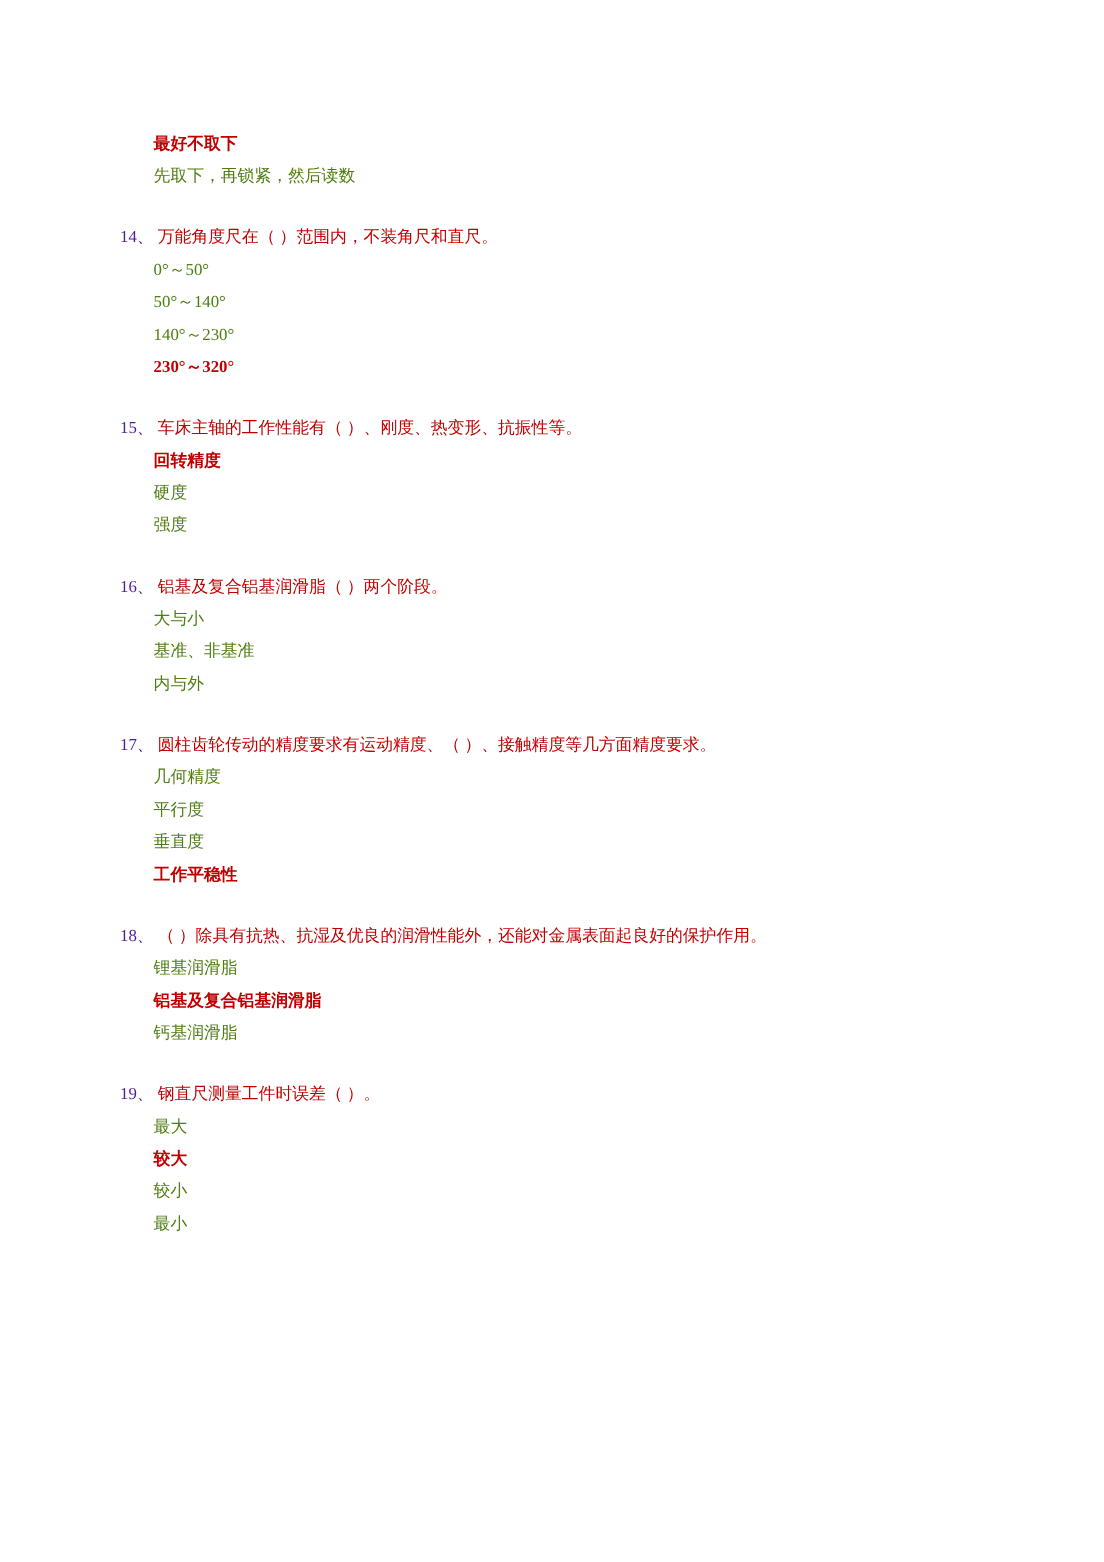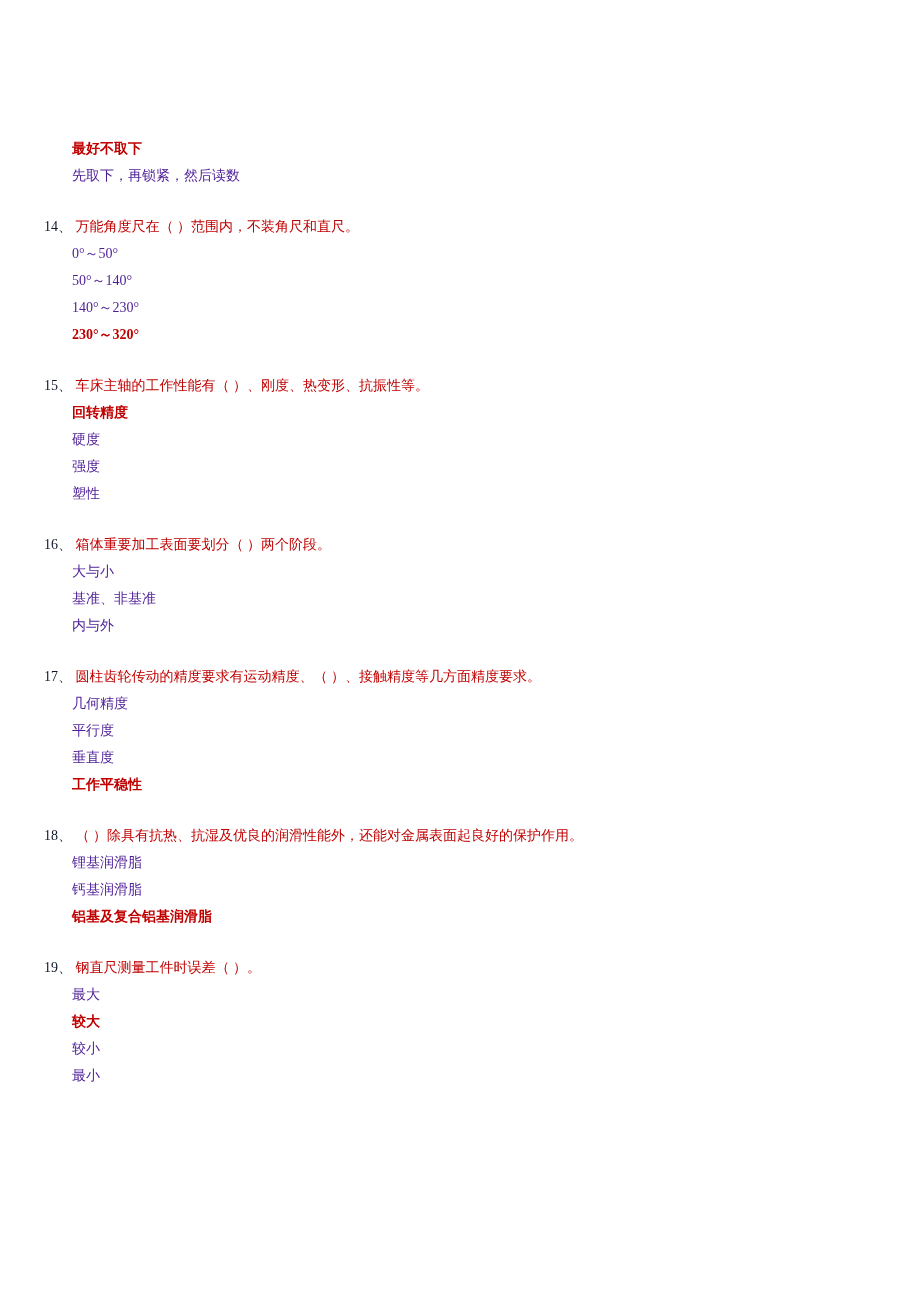--- a/index.html
+++ b/index.html
@@ -6,39 +6,38 @@
     margin: 0;
     padding: 0;
     background: #fff;
     font-family: "SimSun", "宋体", serif;
     font-size: 14px;
     line-height: 1.5;
     color: #333;
     width: 920px;
   }
   .page {
-    padding: 110px 100px 60px 44px;
-    margin-top: 28px;
+    padding: 110px 100px 60px 100px;
   }
   .block {
     margin-bottom: 30px;
   }
   .question {
     margin-bottom: 6px;
     color: #C00000;
   }
   .qnum {
     display: inline-block;
     min-width: 28px;
-    color: #0f172a;
+    color: #4c1d95;
   }
   .option {
     padding-left: 28px;
     margin-bottom: 6px;
-    color: #4c1d95;
+    color: #4d7c0f;
   }
   .correct {
     color: #C00000;
     font-weight: bold;
   }
 </style>
 </head>
 <body>
 
 <div class="page" id="root">
@@ -51,40 +50,39 @@
       <div class="option">0°～50°</div>
       <div class="option">50°～140°</div>
       <div class="option">140°～230°</div>
       <div class="option correct">230°～320°</div>
     </div>
     <div class="block">
       <div class="question"><span class="qnum">15、</span><span> 车床主轴的工作性能有（ ）、刚度、热变形、抗振性等。</span></div>
       <div class="option correct">回转精度</div>
       <div class="option">硬度</div>
       <div class="option">强度</div>
-      <div class="option">塑性</div>
     </div>
     <div class="block">
-      <div class="question"><span class="qnum">16、</span><span> 箱体重要加工表面要划分（ ）两个阶段。</span></div>
+      <div class="question"><span class="qnum">16、</span><span> 铝基及复合铝基润滑脂（ ）两个阶段。</span></div>
       <div class="option">大与小</div>
       <div class="option">基准、非基准</div>
       <div class="option">内与外</div>
     </div>
     <div class="block">
       <div class="question"><span class="qnum">17、</span><span> 圆柱齿轮传动的精度要求有运动精度、（ ）、接触精度等几方面精度要求。</span></div>
       <div class="option">几何精度</div>
       <div class="option">平行度</div>
       <div class="option">垂直度</div>
       <div class="option correct">工作平稳性</div>
     </div>
     <div class="block">
       <div class="question"><span class="qnum">18、</span><span> （ ）除具有抗热、抗湿及优良的润滑性能外，还能对金属表面起良好的保护作用。</span></div>
       <div class="option">锂基润滑脂</div>
+      <div class="option correct">铝基及复合铝基润滑脂</div>
       <div class="option">钙基润滑脂</div>
-      <div class="option correct">铝基及复合铝基润滑脂</div>
     </div>
     <div class="block">
       <div class="question"><span class="qnum">19、</span><span> 钢直尺测量工件时误差（ ）。</span></div>
       <div class="option">最大</div>
       <div class="option correct">较大</div>
       <div class="option">较小</div>
       <div class="option">最小</div>
     </div>
   </div>
 

